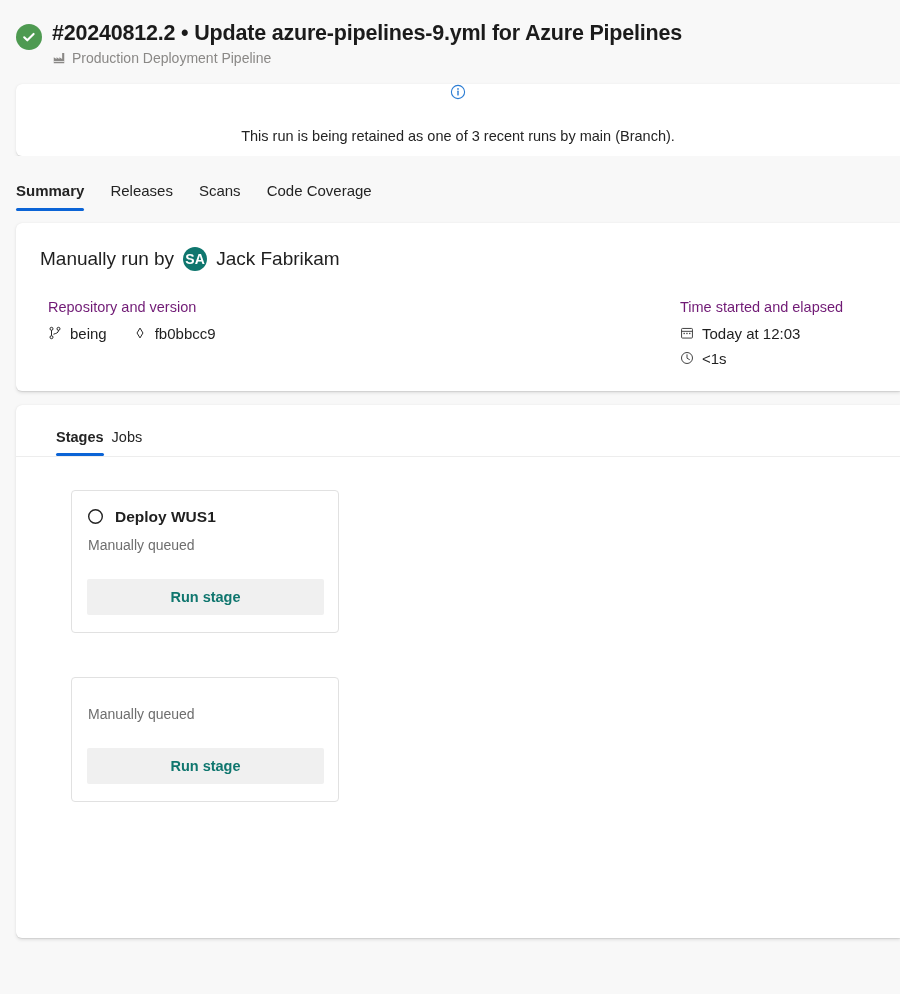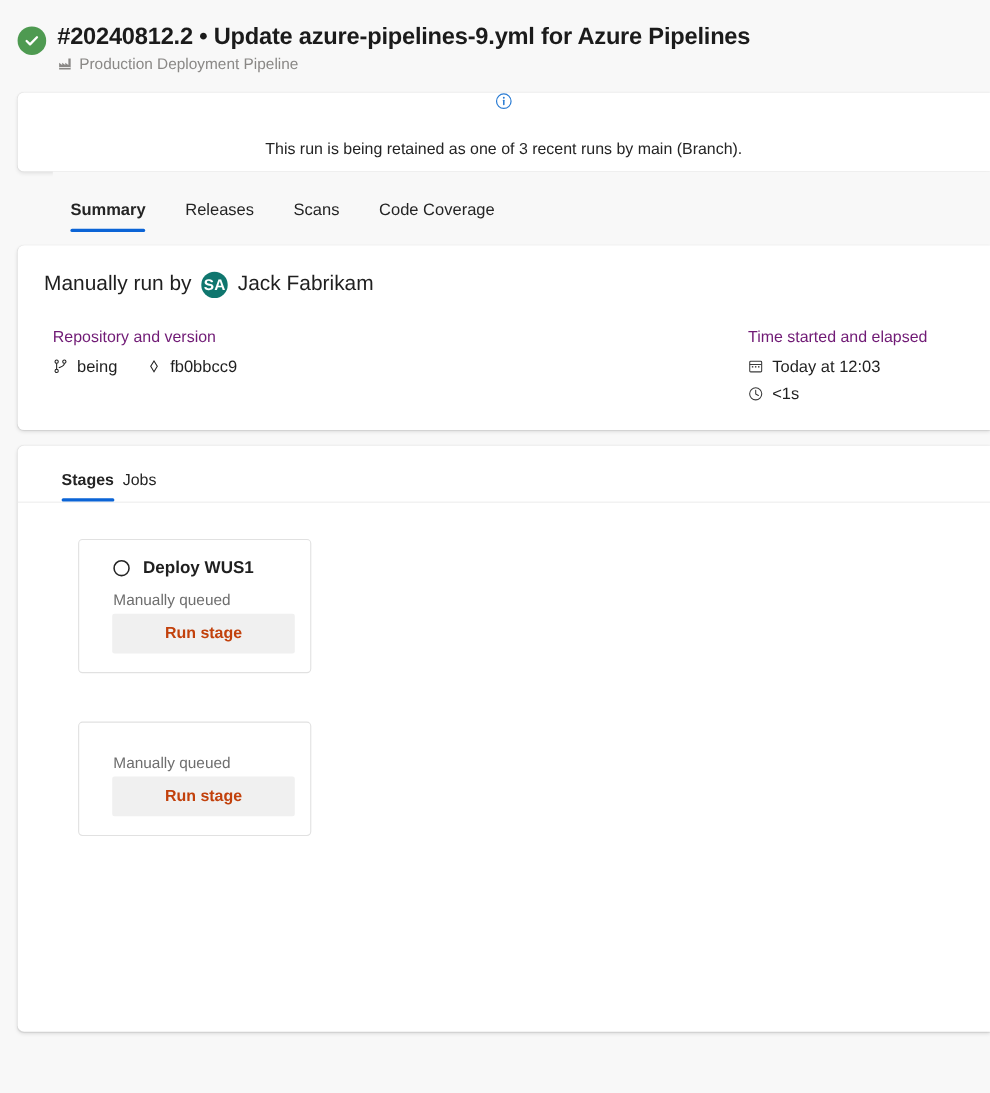--- a/index.html
+++ b/index.html
@@ -66,24 +66,23 @@
     box-shadow: 0 0.3px 0.9px rgba(0,0,0,0.08), 0 1.6px 3.6px rgba(0,0,0,0.08);
     flex-direction: column;
   }
   .banner-icon { flex: 0 0 16px; display: block; }
   .banner-text { font-size: 14.5px; color: #242424; }
 
   
   .main-tabs {
     display: flex;
     align-items: flex-end;
-    gap: 36px;
+    gap: 26px;
     padding: 26px 0 0 16px;
     background: #f8f8f8;
-    margin-left: 48px;
   }
   .tab {
     font-size: 15px;
     color: #242424;
     padding-bottom: 12px;
     position: relative;
     cursor: pointer;
     white-space: nowrap;
   }
   .tab.active { font-weight: bold; }
@@ -164,24 +163,24 @@
     padding: 24px 0 0 40px;
   }
   .stage-tabs .tab { font-size: 14.5px; padding-bottom: 11px; }
   .stage-divider {
     height: 1px;
     background: #ededed;
     margin-top: 0;
   }
   .stage-list { padding: 33px 0 0 55px; }
   .stage-card {
-    width: 212px;
+    width: 268px;
     border: 1px solid #e1e1e1;
     border-radius: 4px;
-    padding: 17px 14px 17px 30px;
+    padding: 17px 14px 17px 15px;
     background: #ffffff;
     margin-bottom: 44px;
   }
   .stage-head {
     display: flex;
     align-items: center;
     gap: 11px;
   }
   .stage-status-icon { flex: 0 0 17px; display: block; }
   .stage-name {
@@ -191,29 +190,29 @@
   }
   .stage-sub {
     font-size: 14px;
     color: #6e6e6e;
     margin-top: 11px;
     margin-left: 1px;
   }
   .run-stage-btn {
     display: block;
     width: 100%;
-    margin-top: 5px;
+    margin-top: 26px;
     background: #f0f0f0;
     border: none;
     border-radius: 2px;
     padding: 10px 0;
     font-family: "Liberation Sans", sans-serif;
     font-size: 14.5px;
     font-weight: bold;
-    color: #c2410c;
+    color: #0f766e;
     cursor: pointer;
   }
 </style>
 </head>
 <body>
 
 <div class="page-header">
   <div class="header-row">
     <div class="status-circle">
       <svg width="16" height="16" viewBox="0 0 16 16" aria-hidden="true">

